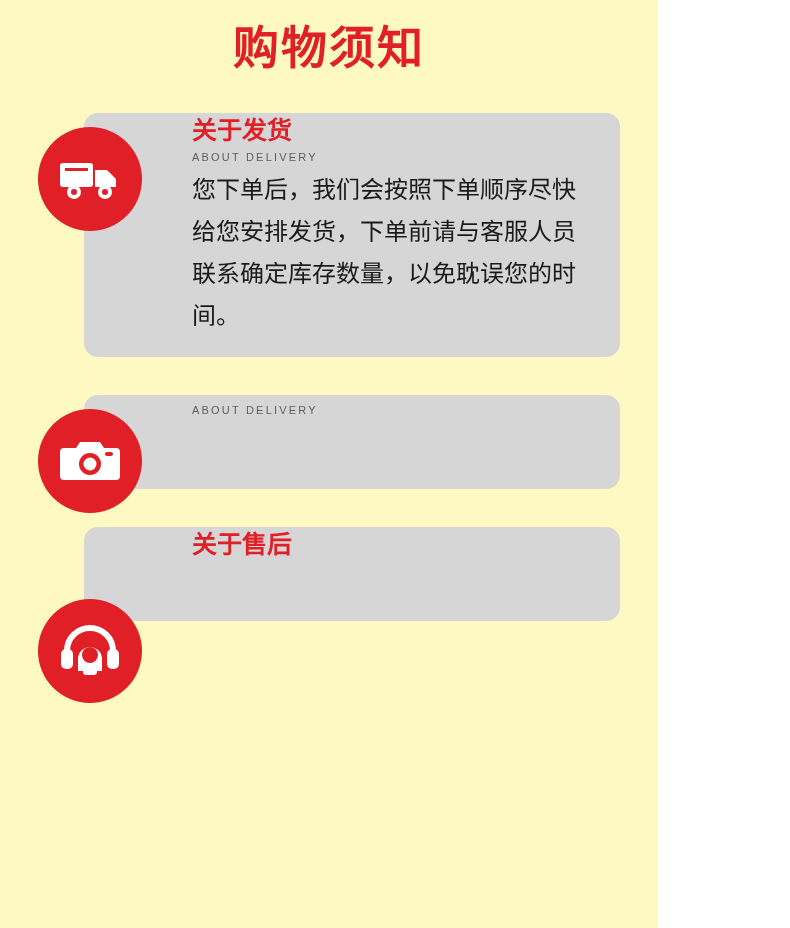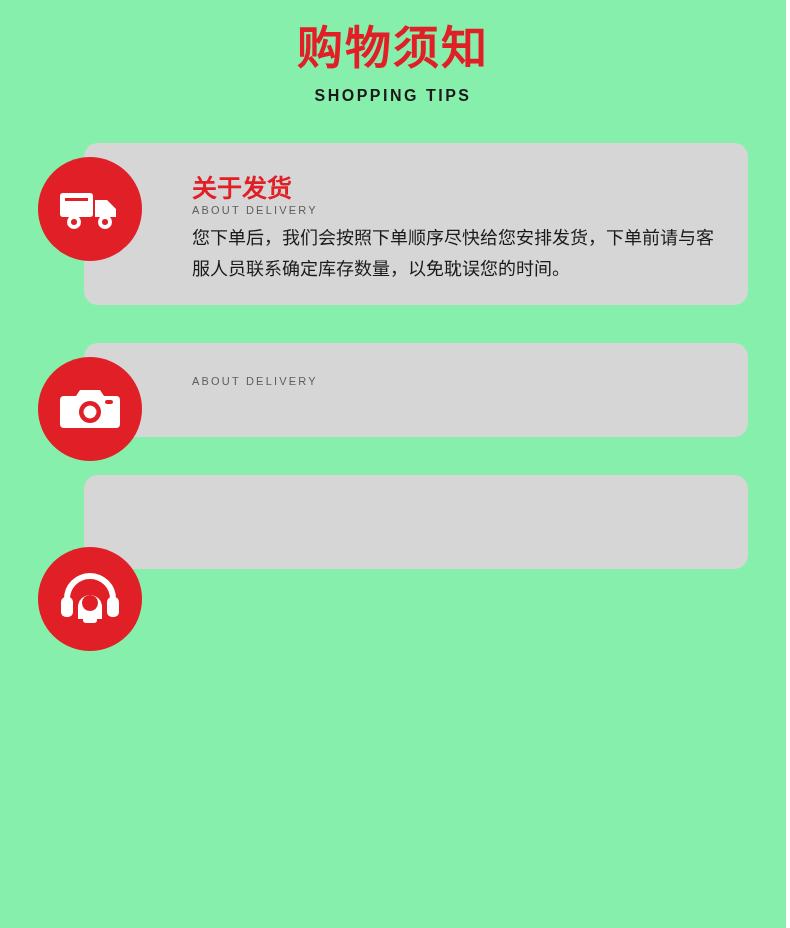--- a/index.html
+++ b/index.html
@@ -8,24 +8,24 @@
   }
   body {
     width: 790px;
     height: 928px;
     background: #ffffff;
     font-family: "Liberation Sans", "DejaVu Sans", sans-serif;
     overflow: hidden;
   }
 
   .page {
-    width: 786px;
+    width: 658px;
     height: 928px;
     position: relative;
-    background: #86efac;
+    background: #fef9c3;
   }
 
   
   .header {
     text-align: center;
     padding-top: 22px;
   }
   .header-title {
     color: #e01f26;
     font-size: 46px;
@@ -56,40 +56,41 @@
     padding: 0 0 0 0;
   }
   .section {
     position: relative;
     margin: 0 38px 38px 38px;
   }
   .section-card {
     background: #d6d6d6;
     border-radius: 14px;
     margin-left: 46px;
-    padding: 32px 26px 20px 108px;
+    padding: 4px 26px 20px 108px;
     min-height: 94px;
     box-sizing: border-box;
   }
   .section-heading {
     color: #e01f26;
     font-size: 25px;
     font-weight: bold;
     line-height: 1.15;
     font-family: "DejaVu Sans", "Liberation Sans", sans-serif;
   }
   .section-subheading {
     color: #5e5e5e;
     font-size: 11px;
     letter-spacing: 2.2px;
+    margin-top: 5px;
     font-family: "Liberation Sans", sans-serif;
   }
   .section-body {
     color: #1a1a1a;
-    font-size: 18px;
+    font-size: 24px;
     line-height: 1.75;
     margin-top: 6px;
     font-family: "DejaVu Sans", "Liberation Sans", sans-serif;
   }
 
   .badge {
     position: absolute;
     left: 0;
     width: 104px;
     height: 104px;
@@ -108,21 +109,20 @@
   .sec-product .badge  { top: 14px; }
   .sec-after .badge    { top: 72px; }
 </style>
 </head>
 <body>
 
 <div class="page">
 
   <div class="header">
     <div class="header-title">购物须知</div>
-    <div class="header-subtitle">SHOPPING TIPS</div>
   </div>
 
   <div class="sections">
 
     <div class="section sec-delivery">
       <div class="badge">
         <svg width="62" height="44" viewBox="0 0 62 44" aria-hidden="true">
           <rect x="1" y="6" width="33" height="24" rx="3" fill="#ffffff"></rect>
           <path d="M36 13 h12 l9 9 v8 h-21 z" fill="#ffffff"></path>
           <circle cx="15" cy="35" r="7" fill="#ffffff"></circle>
@@ -158,17 +158,18 @@
         <svg width="62" height="52" viewBox="0 0 62 52" aria-hidden="true">
           <path d="M8 30 v-4 a23 23 0 0 1 46 0 v4" fill="none" stroke="#ffffff" stroke-width="6"></path>
           <rect x="2" y="24" width="12" height="20" rx="5" fill="#ffffff"></rect>
           <rect x="48" y="24" width="12" height="20" rx="5" fill="#ffffff"></rect>
           <path d="M19 46 v-12 a12 12 0 0 1 24 0 v12 z" fill="#ffffff"></path>
           <circle cx="31" cy="30" r="8" fill="#e01f26"></circle>
           <rect x="24" y="42" width="14" height="8" rx="3" fill="#ffffff"></rect>
         </svg>
       </div>
       <div class="section-card">
+        <div class="section-heading">关于售后</div>
       </div>
     </div>
 
   </div>
 </div>
 
 </body></html>

